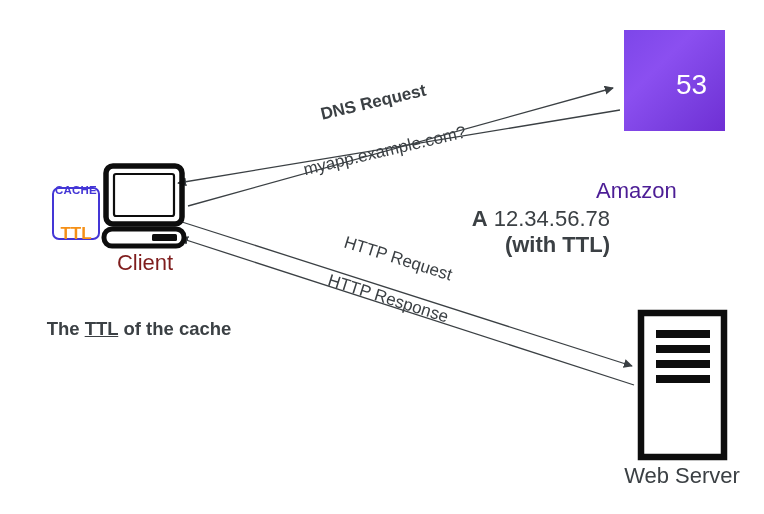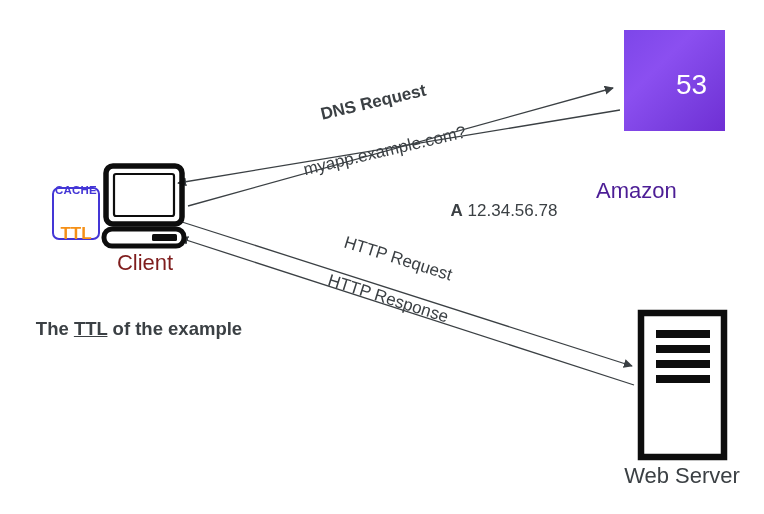--- a/index.html
+++ b/index.html
@@ -95,24 +95,24 @@
     width: 230px;
     text-align: center;
     font-size: 17px;
     line-height: 25px;
     transform: rotate(-13.2deg);
   }
   #label-dns .l1 { font-weight: bold; display: block; }
   #label-dns .l2 { font-weight: normal; display: block; }
 
   #label-arecord {
-    left: 398px; top: 172px;
+    left: 398px; top: 180px;
     width: 212px;
-    text-align: center;
-    font-size: 17px;
+    text-align: right;
+    font-size: 22px;
     line-height: 26px;
   }
   #label-arecord .bold { font-weight: bold; }
   #label-arecord .l2 { font-weight: bold; display: block; }
 
   #label-http-req {
     left: 318px; top: 249px;
     width: 160px;
     text-align: center;
     font-size: 17px;
@@ -199,29 +199,30 @@
 </div>
 
 <div class="abs" id="cache-box">
   <span class="cache-word">CACHE</span>
   <span class="ttl-word">TTL</span>
 </div>
 <div class="abs" id="client-label">Client</div>
 
 <div class="abs" id="caption-cache">
   <br>
-  <span>The </span><u>TTL</u><span> of the example</span>
+  <span>The </span><u>TTL</u><span> of the cache</span>
 </div>
 
 <div class="abs" id="webserver-label">Web Server</div>
 
 <div class="abs flow-label" id="label-dns">
   <span class="l1">DNS Request</span>
   <span class="l2">myapp.example.com?</span>
 </div>
 
 <div class="abs flow-label" id="label-arecord">
   <span class="bold">A</span><span>&nbsp;</span><span>12.34.56.78</span>
+  <span class="l2">(with TTL)</span>
 </div>
 
 <div class="abs flow-label" id="label-http-req">HTTP Request</div>
 
 <div class="abs flow-label" id="label-http-res">HTTP Response</div>
 
 </body></html>

